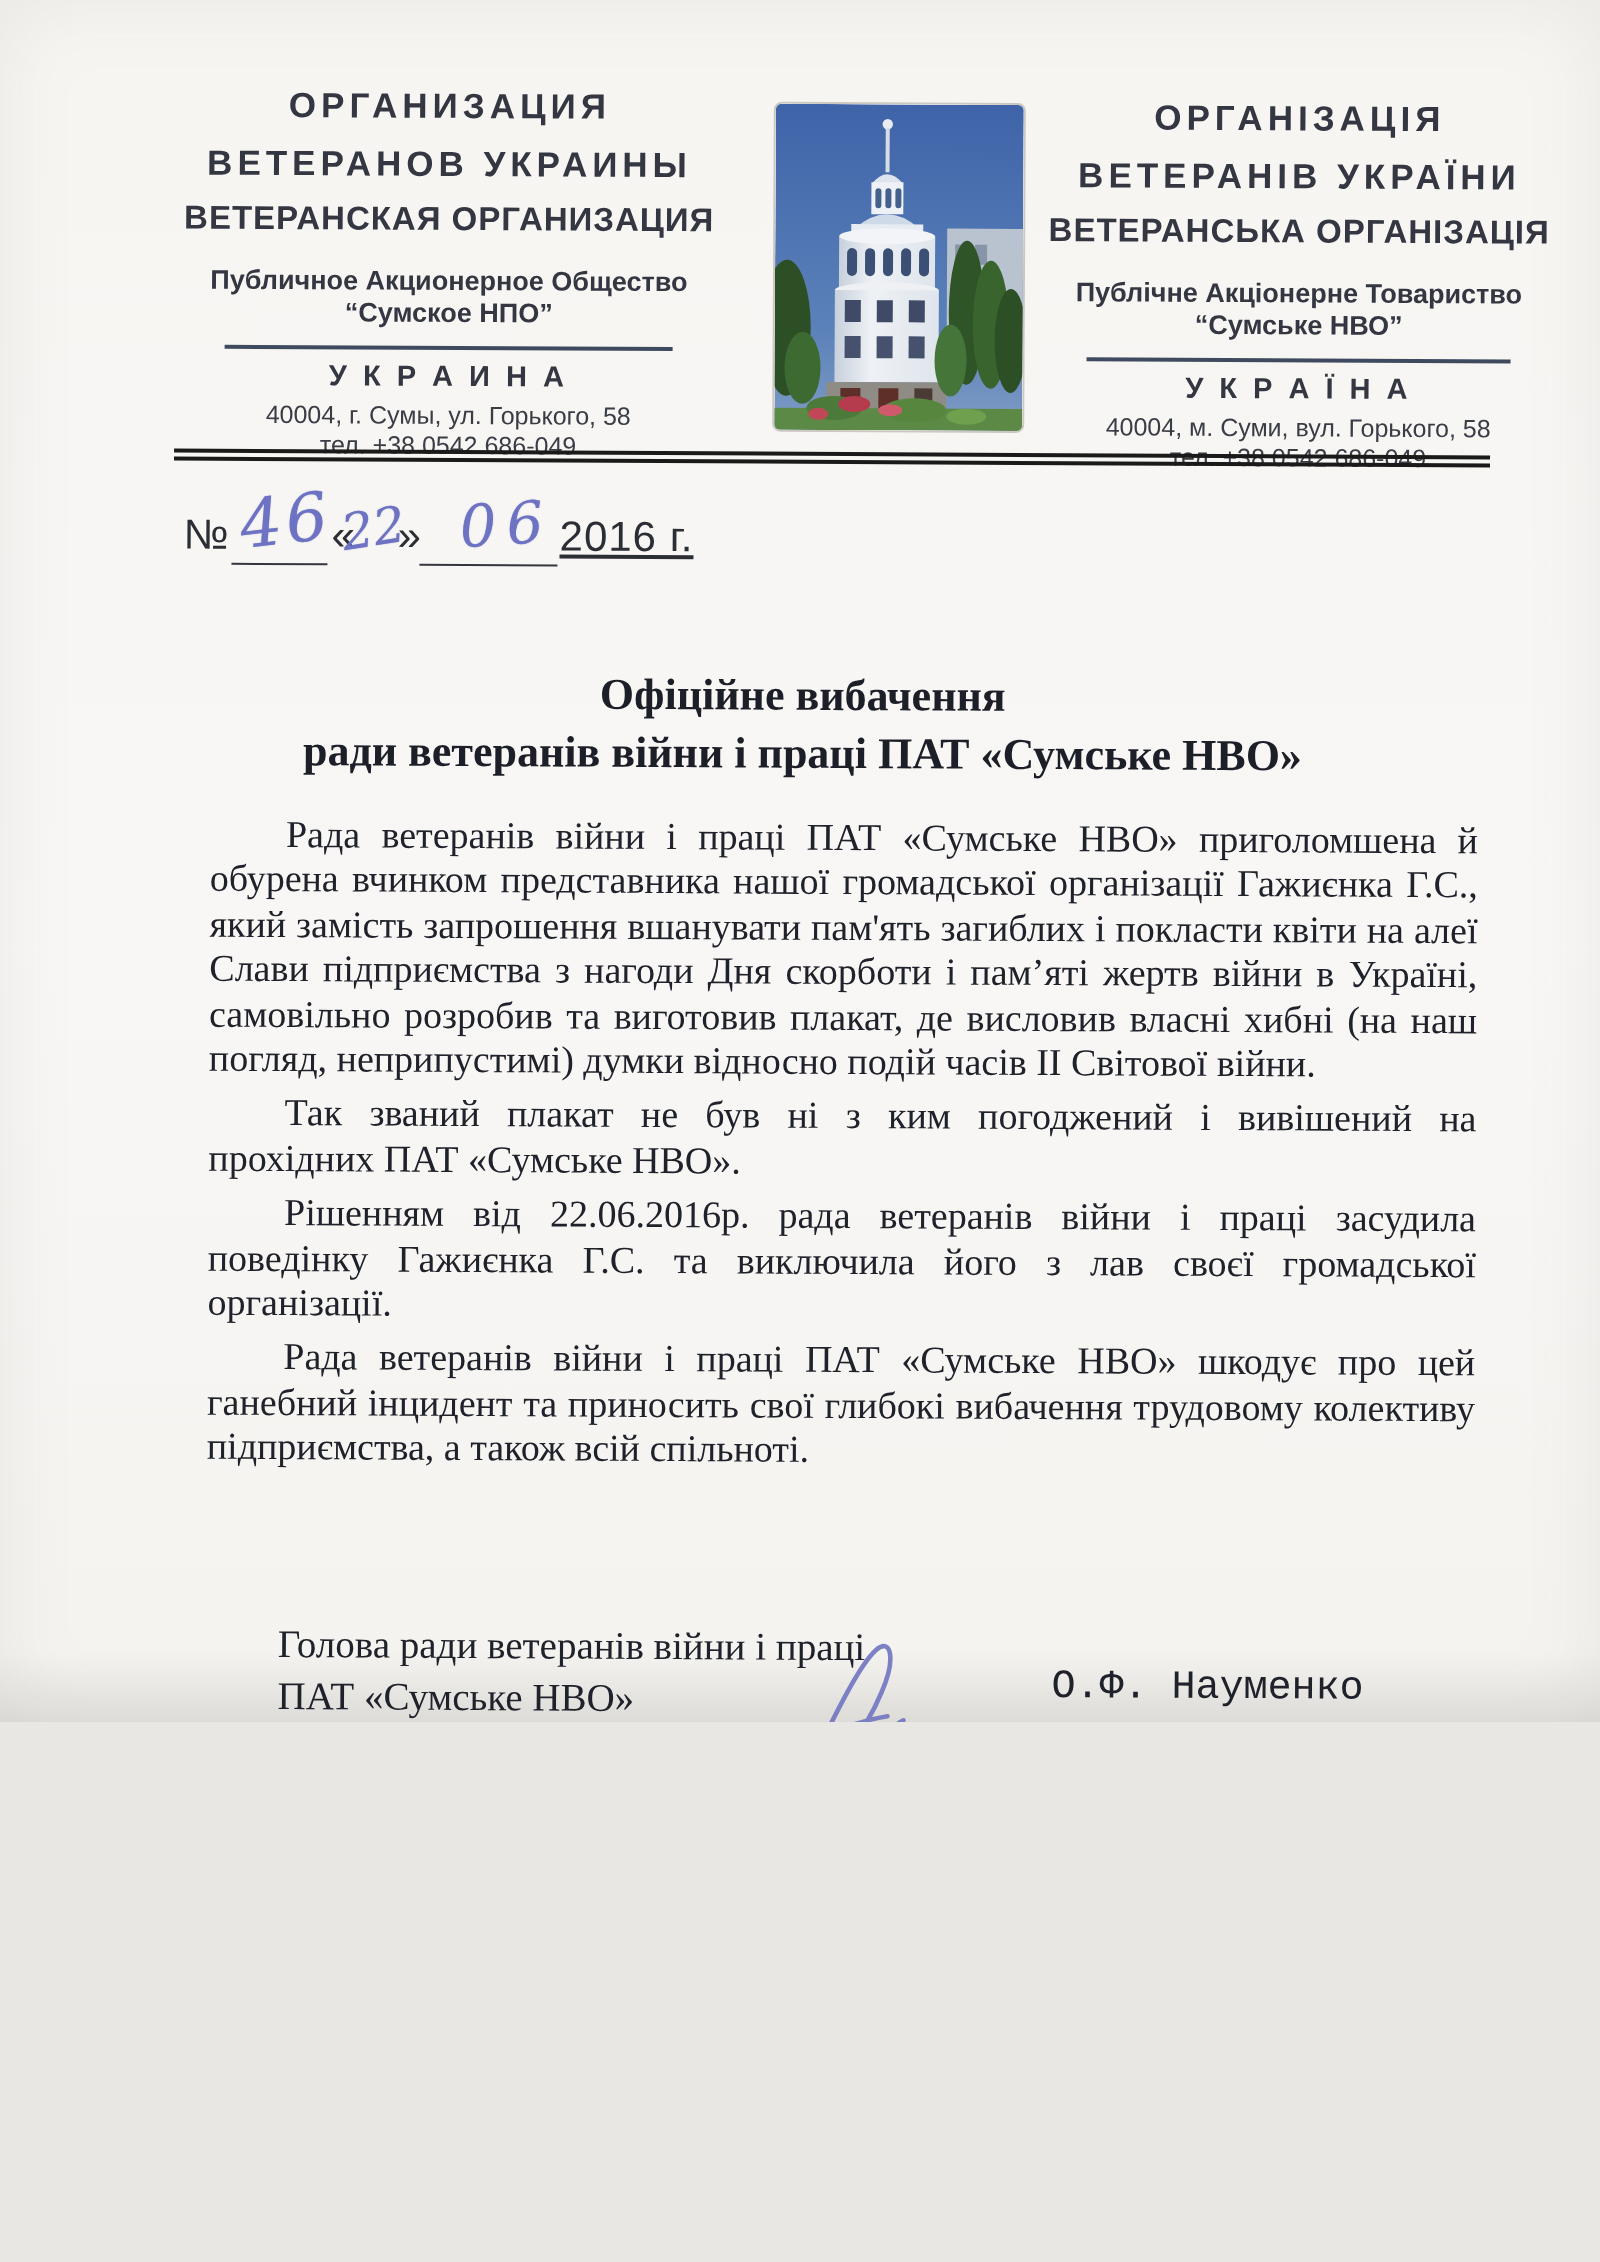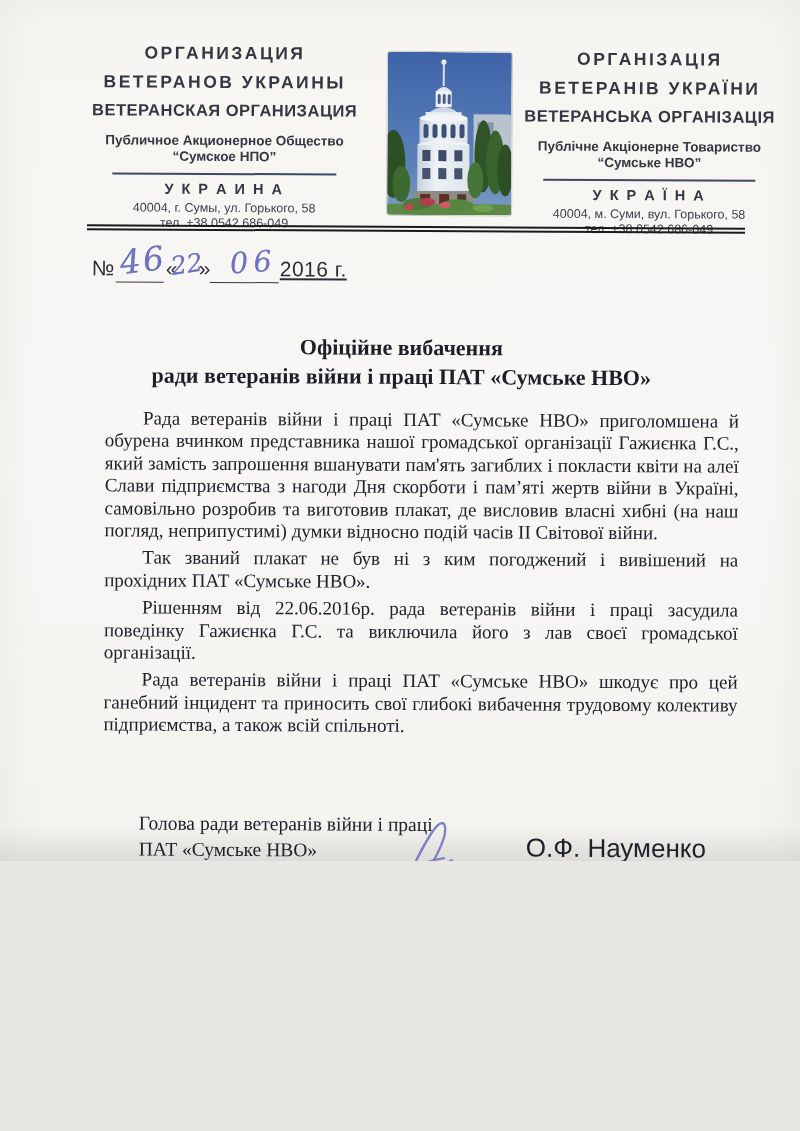--- a/index.html
+++ b/index.html
@@ -71,21 +71,21 @@
   .para { margin-bottom:5px; }
   .bline { text-align:justify; text-align-last:justify; white-space:nowrap; }
   .bline.last { text-align-last:left; }
   .bline.first { text-indent:38px; }
 
   
   .sig-role { position:absolute; left:143px; top:810px;
               font-family:"Liberation Serif", serif; font-size:19.5px;
               line-height:26px; color:#20222b; }
   .sig-name { position:absolute; left:530px; top:830px;
-              font-family:Liberation Sans, sans-serif; font-size:26px; color:#20222b; }
+              font-family:Liberation Mono, monospace; font-size:20px; color:#20222b; }
   .sig-mark { position:absolute; left:398px; top:816px; width:125px; height:84px; }
 </style>
 </head>
 <body>
 
 <div class="page">
   <div class="content">
 
     <div class="hdr-block hdr-left">
       <div class="org-big">ОРГАНИЗАЦИЯ</div>

